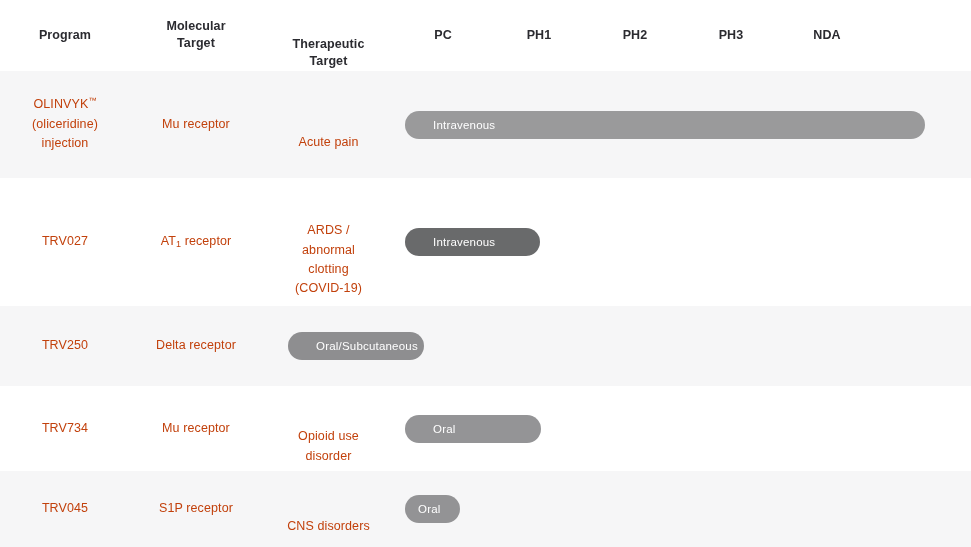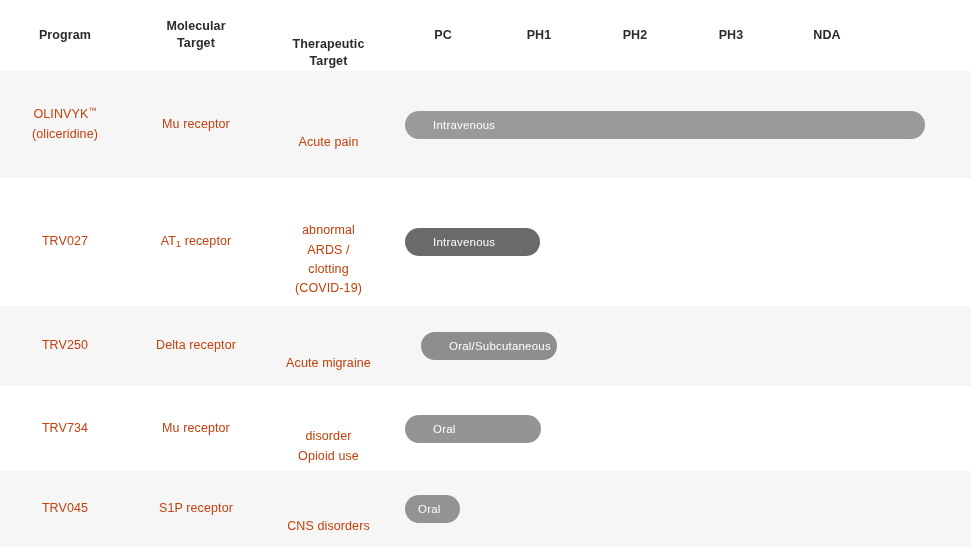--- a/index.html
+++ b/index.html
@@ -125,65 +125,65 @@
     <div class="header-cell col-ph1">PH1</div>
     <div class="header-cell col-ph2">PH2</div>
     <div class="header-cell col-ph3">PH3</div>
     <div class="header-cell col-nda">NDA</div>
   </div>
 
   <div class="data-row shaded" style="height:108px;">
     <div class="cell col-program">
       <div><span>OLINVYK</span><span class="tm">™</span></div>
       <div>(oliceridine)</div>
+      <div>injection</div>
     </div>
     <div class="cell col-molecular">Mu receptor</div>
     <div class="cell col-therap">Acute pain</div>
     <div class="bars-area">
       <div class="phase-bar" style="left:10px; width:520px; background:#9a9a9b;">
         <span class="phase-bar-label">Intravenous</span>
       </div>
     </div>
   </div>
 
   <div class="data-row plain" style="height:127px;">
     <div class="cell col-program">TRV027</div>
     <div class="cell col-molecular">
       <span>AT</span><sub>1</sub><span> receptor</span>
     </div>
     <div class="cell col-therap">
+      <div>ARDS /</div>
       <div>abnormal</div>
-      <div>ARDS /</div>
       <div>clotting</div>
       <div>(COVID-19)</div>
     </div>
     <div class="bars-area">
       <div class="phase-bar" style="left:10px; width:135px; background:#696a6b;">
         <span class="phase-bar-label">Intravenous</span>
       </div>
     </div>
   </div>
 
   <div class="data-row shaded" style="height:81px;">
     <div class="cell col-program">TRV250</div>
     <div class="cell col-molecular">Delta receptor</div>
-    <div class="cell col-therap">Acute migraine</div>
     <div class="bars-area">
       <div class="phase-bar" style="left:26px; width:136px; background:#8e8e90;">
         <span class="phase-bar-label">Oral/Subcutaneous</span>
       </div>
     </div>
   </div>
 
   <div class="data-row plain" style="height:84px;">
     <div class="cell col-program">TRV734</div>
     <div class="cell col-molecular">Mu receptor</div>
     <div class="cell col-therap">
+      <div>Opioid use</div>
       <div>disorder</div>
-      <div>Opioid use</div>
     </div>
     <div class="bars-area">
       <div class="phase-bar" style="left:10px; width:136px; background:#949496;">
         <span class="phase-bar-label">Oral</span>
       </div>
     </div>
   </div>
 
   <div class="data-row shaded" style="height:77px;">
     <div class="cell col-program">TRV045</div>

